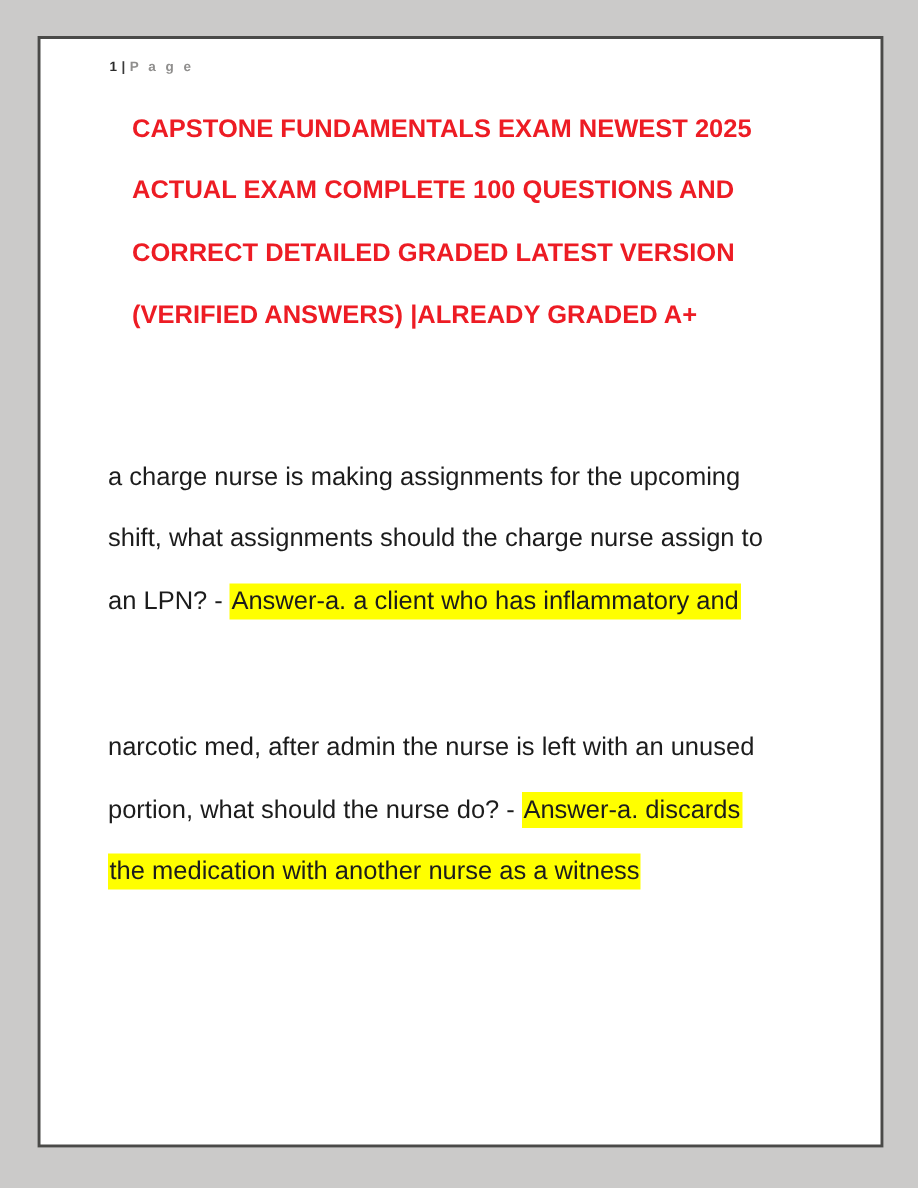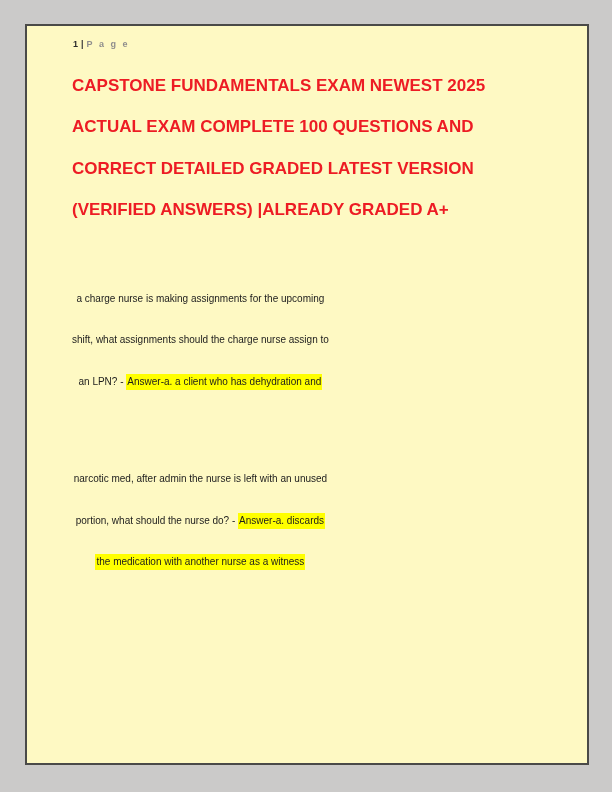--- a/index.html
+++ b/index.html
@@ -13,21 +13,21 @@
     font-family: "Liberation Sans", sans-serif;
     position: relative;
     overflow: hidden;
   }
   .page {
     position: absolute;
     left: 25px;
     top: 24px;
     width: 560px;
     height: 737px;
-    background: #fef9c3;
+    background: #ffffff;
     border: 2px solid #4a4a48;
     box-sizing: content-box;
   }
   .page-header {
     position: absolute;
     left: 46px;
     top: 13px;
     font-size: 9px;
     font-weight: bold;
     color: #2b2b2b;
@@ -38,36 +38,35 @@
     color: #3a3a3a;
     margin: 0 2px;
   }
   .page-header .pg-label {
     color: #8f8e8d;
     letter-spacing: 2px;
     font-weight: bold;
   }
   .doc-title {
     position: absolute;
-    left: 45px;
+    left: 61px;
     top: 39px;
     font-size: 17px;
     font-weight: bold;
     color: var(--title-color, #ed1c24);
     line-height: 41.4px;
     white-space: nowrap;
   }
   .questions {
     position: absolute;
     left: 45px;
-    top: 252px;
-    font-size: 10px;
+    top: 271px;
+    font-size: 17px;
     color: #1c1c1c;
     line-height: 41.4px;
-    text-align: center;
   }
   .question + .question {
     margin-top: 56px;
   }
   .qline {
     white-space: nowrap;
   }
   .seg.hl {
     background: var(--hl-color, #ffff00);
     padding: 2px 1px 3px 1px;
@@ -86,21 +85,21 @@
       <div class="title-line">CAPSTONE FUNDAMENTALS EXAM NEWEST 2025</div>
       <div class="title-line">ACTUAL EXAM COMPLETE 100 QUESTIONS AND</div>
       <div class="title-line">CORRECT DETAILED GRADED LATEST VERSION</div>
       <div class="title-line">(VERIFIED ANSWERS) |ALREADY GRADED A+</div>
     </div>
 
   <div class="questions">
       <div class="question">
         <div class="qline"><span class="seg">a charge nurse is making assignments for the upcoming</span></div>
         <div class="qline"><span class="seg">shift, what assignments should the charge nurse assign to</span></div>
-        <div class="qline"><span class="seg">an LPN? - </span><span class="seg hl">Answer-a. a client who has dehydration and</span></div>
+        <div class="qline"><span class="seg">an LPN? - </span><span class="seg hl">Answer-a. a client who has inflammatory and</span></div>
       </div>
       <div class="question">
         <div class="qline"><span class="seg">narcotic med, after admin the nurse is left with an unused</span></div>
         <div class="qline"><span class="seg">portion, what should the nurse do? - </span><span class="seg hl">Answer-a. discards</span></div>
         <div class="qline"><span class="seg hl">the medication with another nurse as a witness</span></div>
       </div>
     </div>
 
 </div>
 

